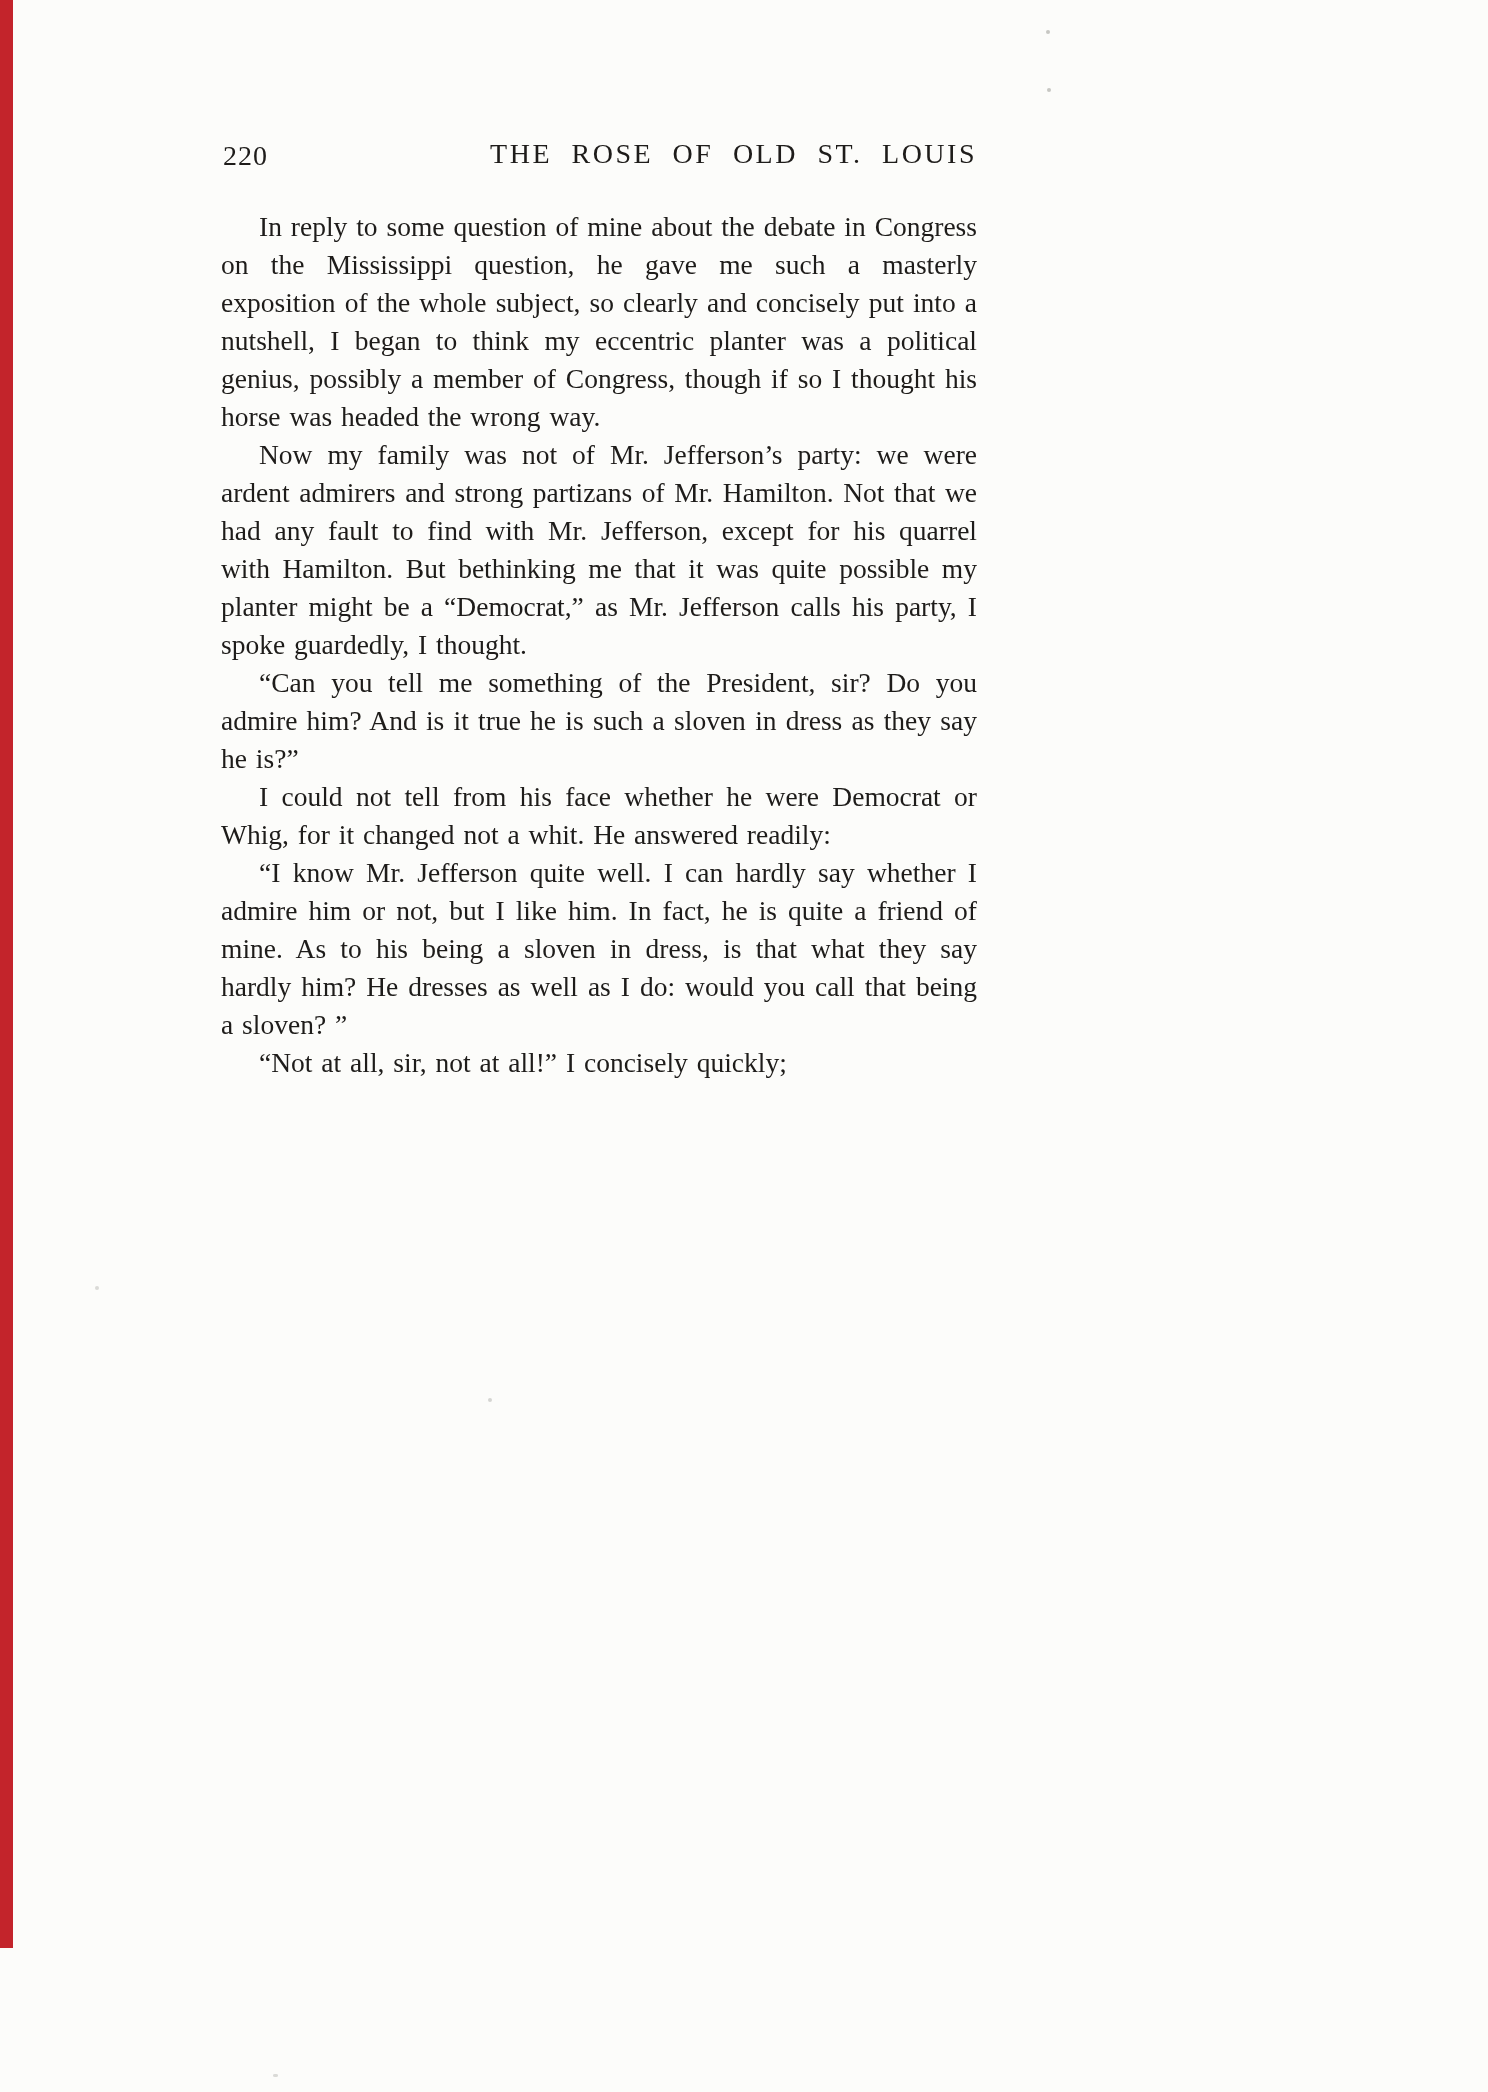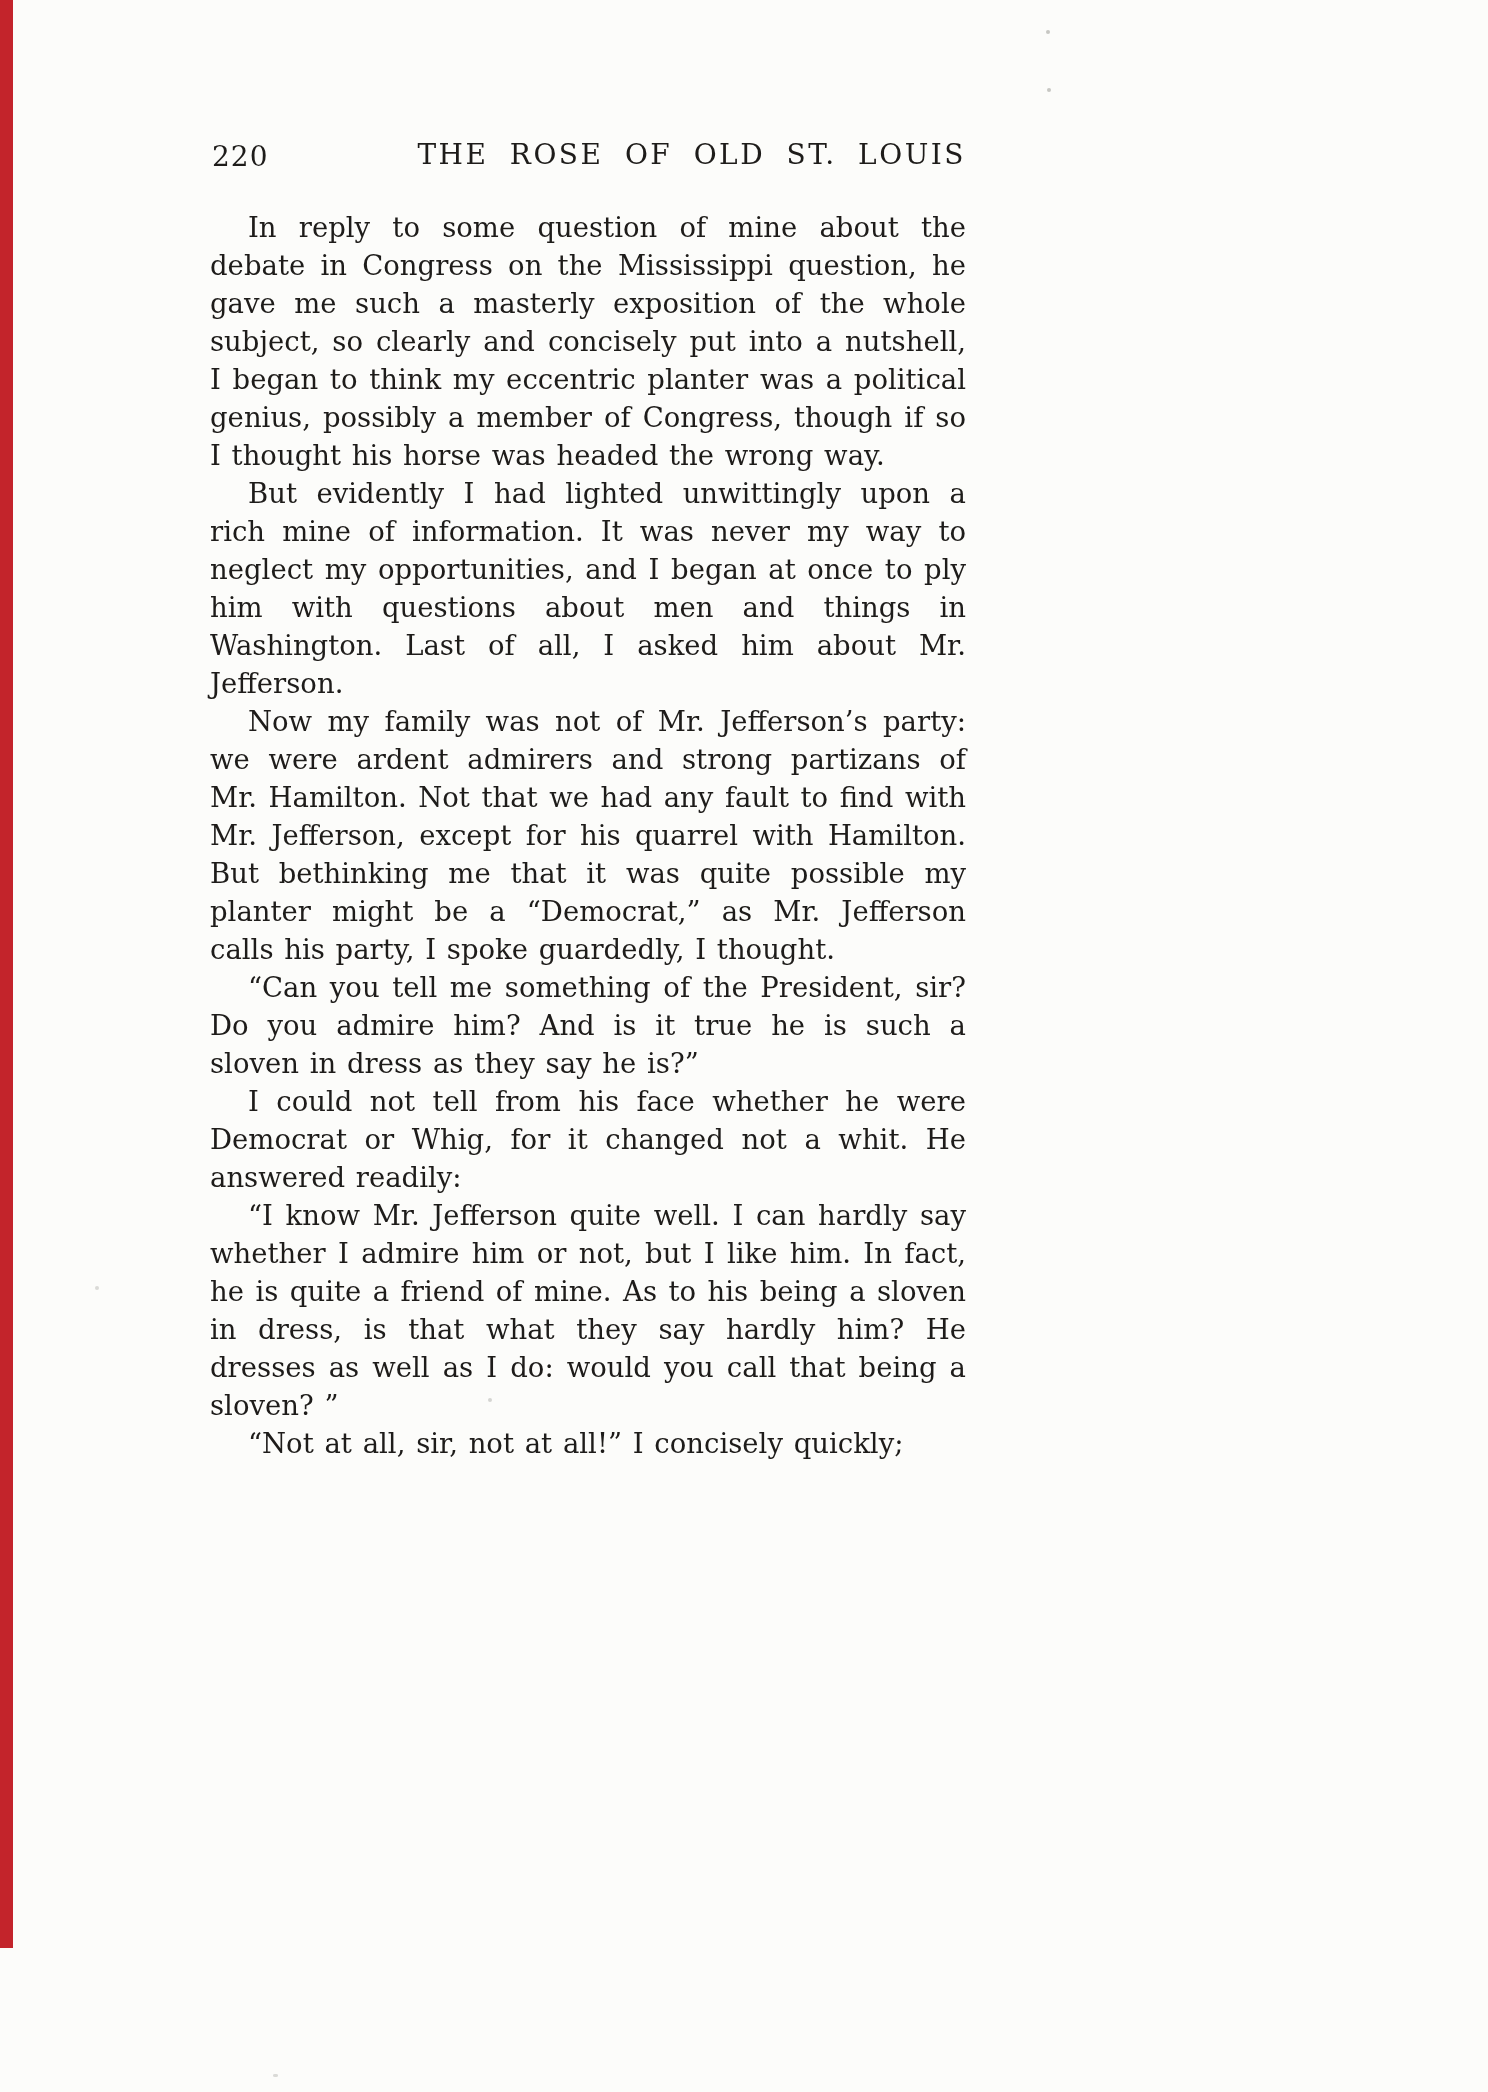--- a/index.html
+++ b/index.html
@@ -19,23 +19,24 @@
   .book-edge {
     position: absolute;
     left: 0;
     top: 0;
     width: 13px;
     height: 1948px;
     background: #c3242b; 
   }
   .content {
     position: absolute;
-    left: 210px;
+    left: 221px;
     top: 138px;
     width: 756px;
+    font-family: Liberation Serif, serif;
   }
   .running-head {
     position: relative;
     height: 42px;
     margin-bottom: 28px;
     font-size: 28px;
   }
   .page-number {
     position: absolute;
     left: 2px;
@@ -85,21 +86,20 @@
 
   <div class="content">
 
     <div class="running-head">
       <span class="page-number">220</span>
       <span class="running-title">THE ROSE OF OLD ST. LOUIS</span>
     </div>
 
     <div class="body-text">
       <p>In reply to some question of mine about the debate in Congress on the Mississippi question, he gave me such a masterly exposition of the whole subject, so clearly and concisely put into a nutshell, I began to think my eccentric planter was a political genius, possibly a member of Congress, though if so I thought his horse was headed the wrong way.</p>
-      <p>But evidently I had lighted unwittingly upon a rich mine of information.  It was never my way to neglect my opportunities, and I began at once to ply him with questions about men and things in Washington. Last of all, I asked him about Mr. Jefferson.</p>
       <p>Now my family was not of Mr. Jefferson’s party: we were ardent admirers and strong partizans of Mr. Hamilton.  Not that we had any fault to find with Mr. Jefferson, except for his quarrel with Hamilton. But bethinking me that it was quite possible my planter might be a “Democrat,” as Mr. Jefferson calls his party, I spoke guardedly, I thought.</p>
       <p>“Can you tell me something of the President, sir? Do you admire him?  And is it true he is such a sloven in dress as they say he is?”</p>
       <p>I could not tell from his face whether he were Democrat or Whig, for it changed not a whit.  He answered readily:</p>
       <p>“I know Mr. Jefferson quite well.  I can hardly say whether I admire him or not, but I like him.  In fact, he is quite a friend of mine.  As to his being a sloven in dress, is that what they say hardly him?  He dresses as well as I do: would you call that being a sloven? ”</p>
       <p>“Not at all, sir, not at all!” I concisely quickly;</p>
     </div>
 
   </div>
 </div>
 

